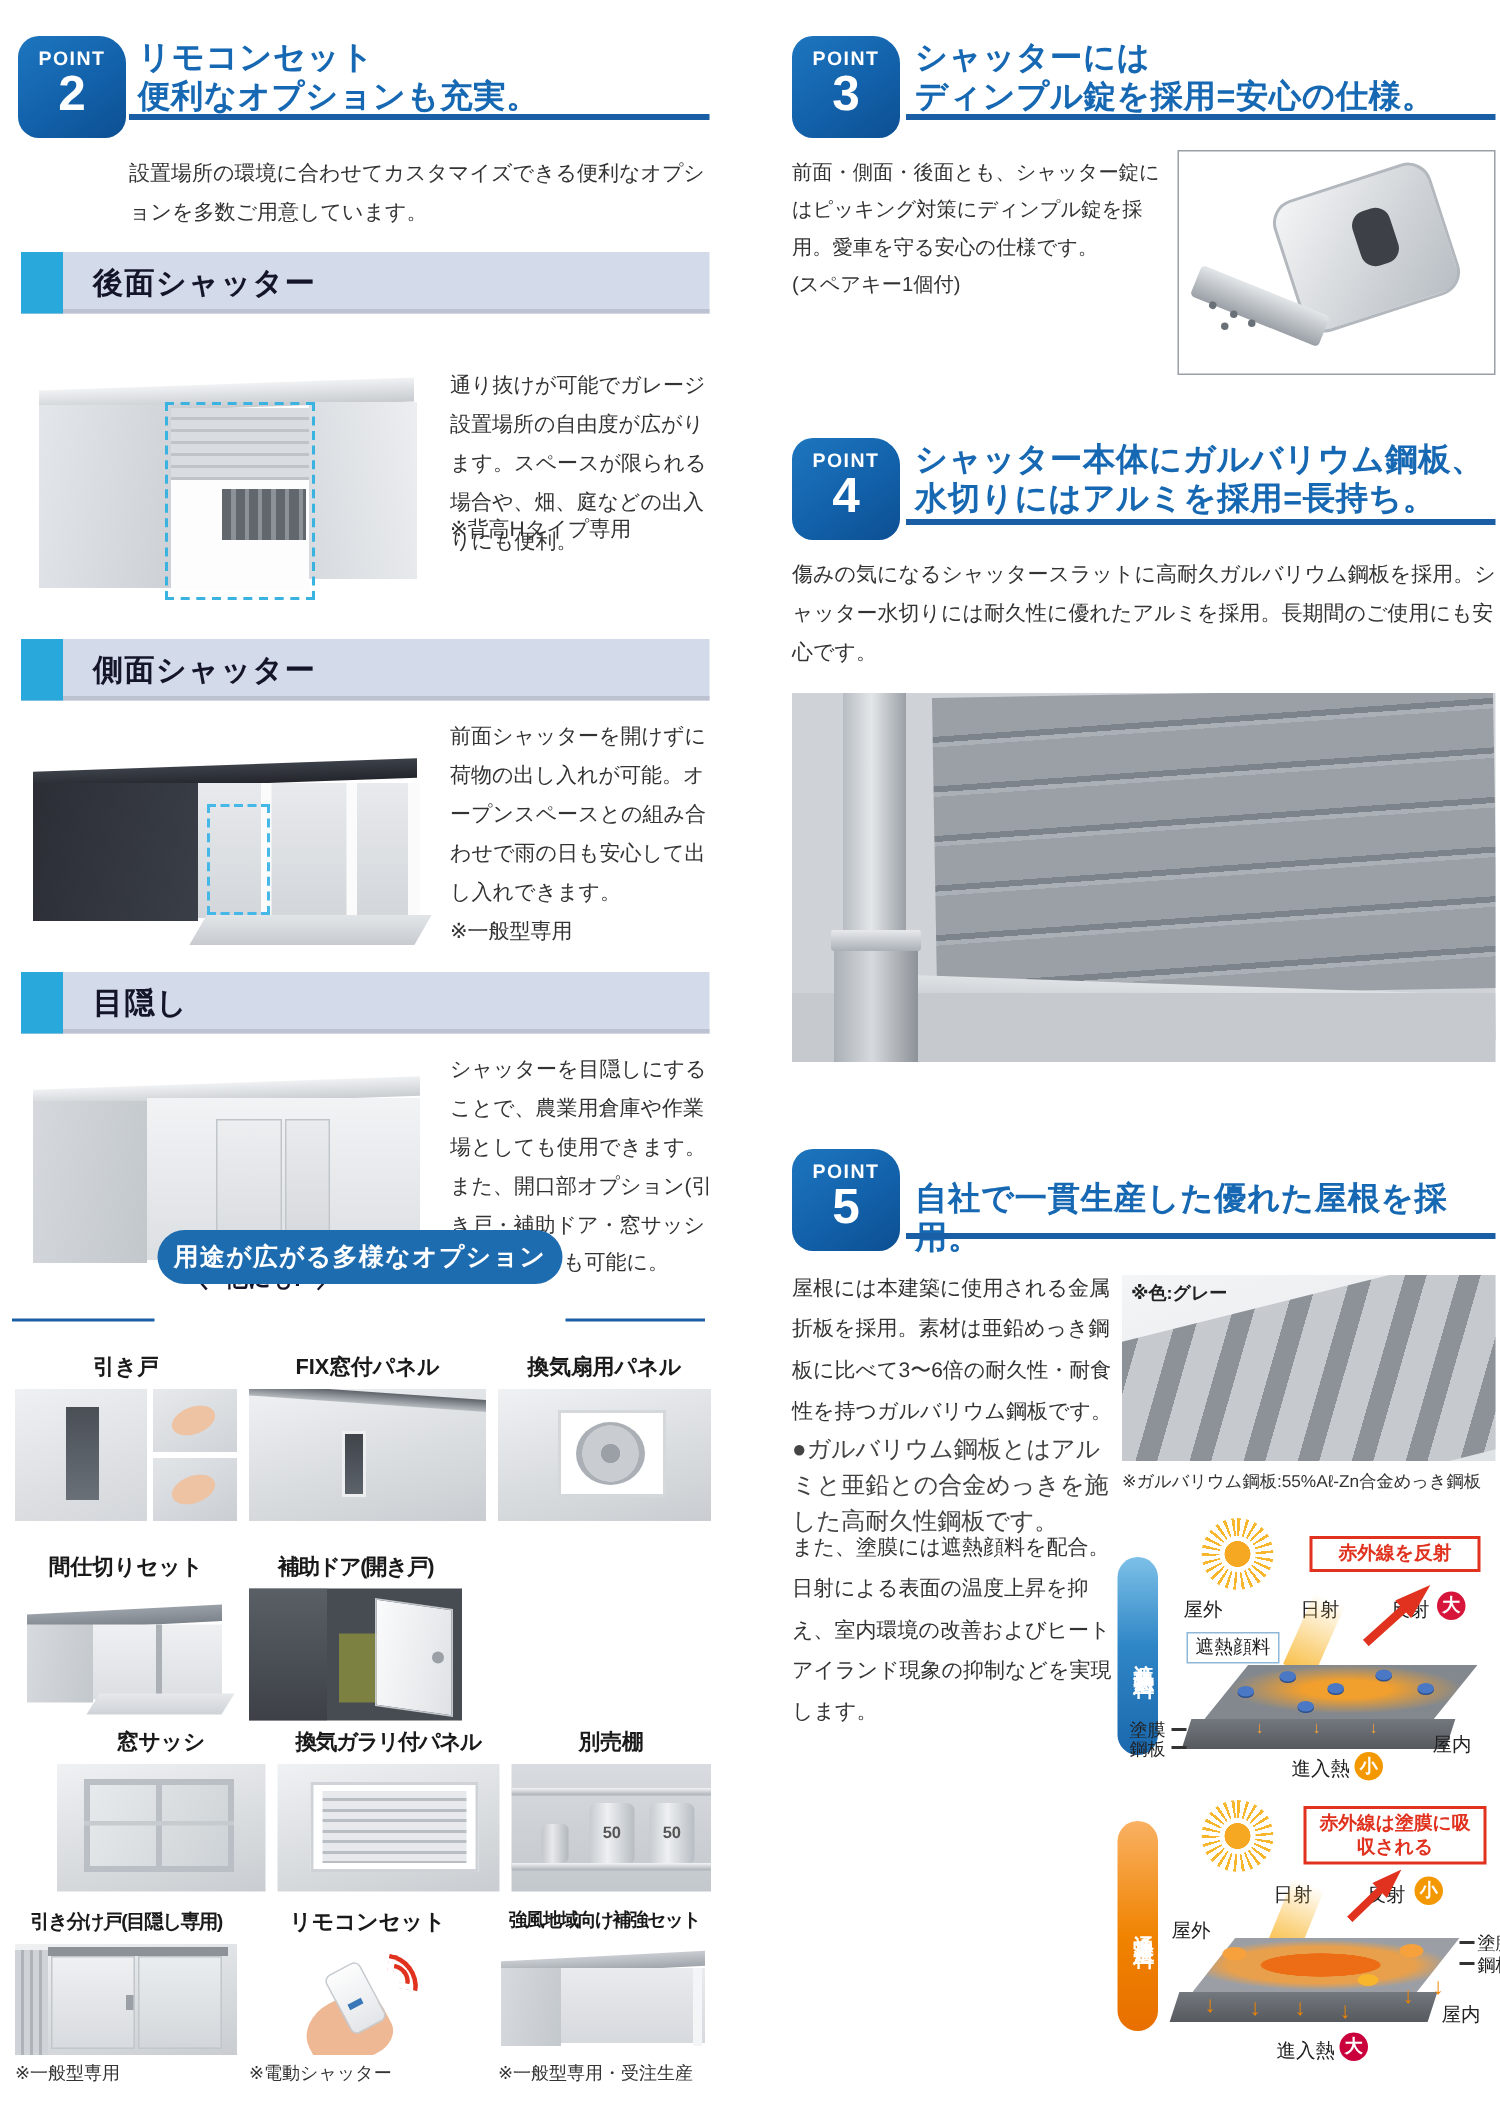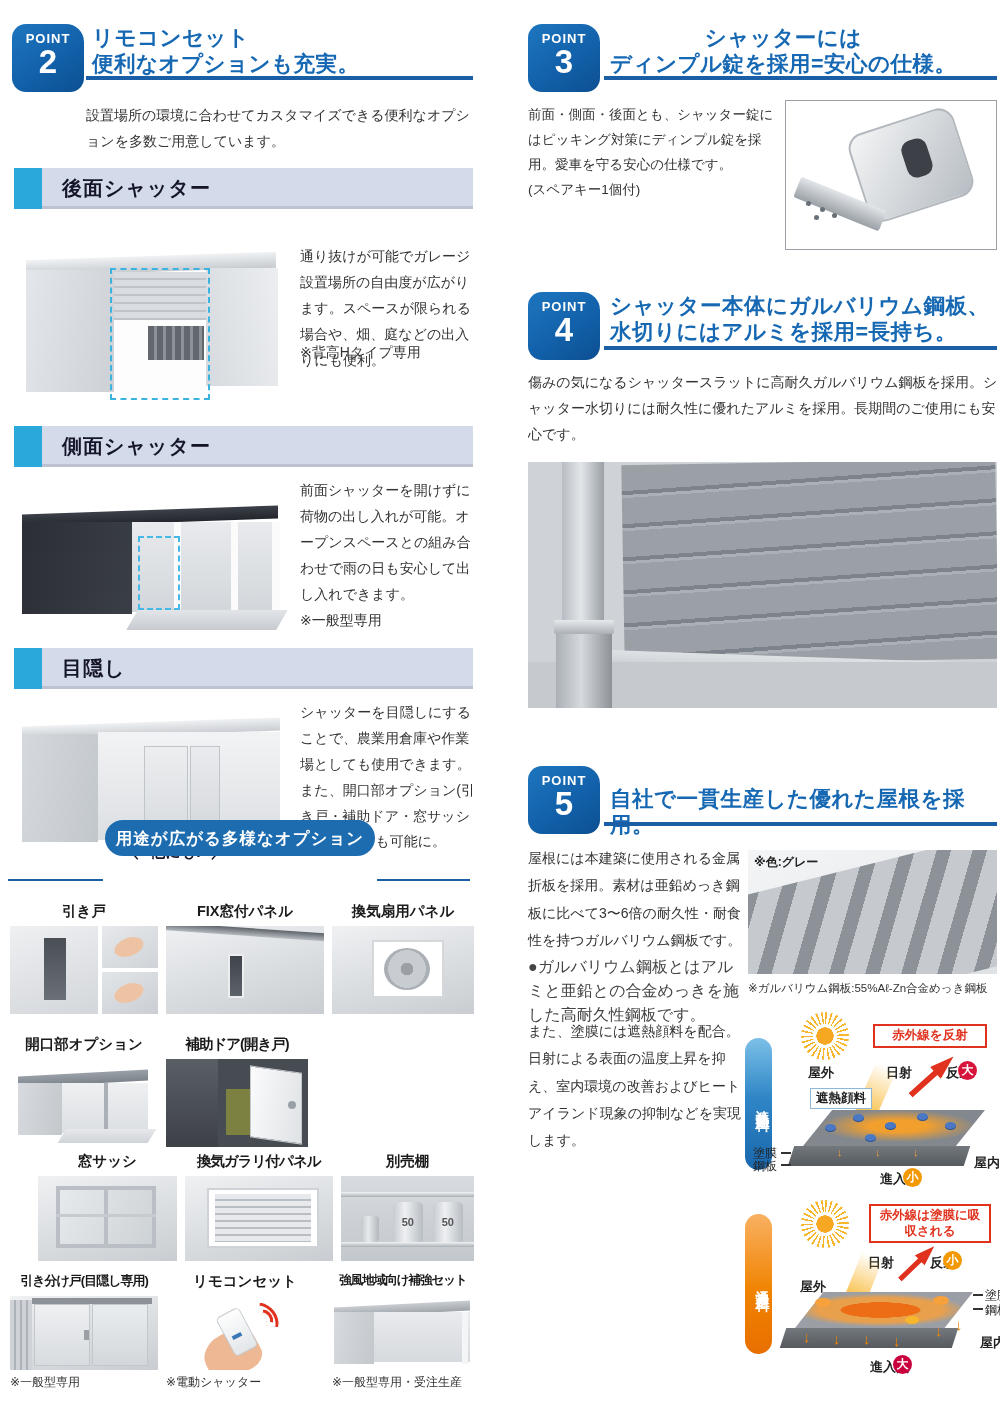--- a/index.html
+++ b/index.html
@@ -48,21 +48,21 @@
   .diag { position:absolute; }
   .vpill { position:absolute; width:27px; border-radius:14px; color:#fff; font-weight:bold; font-size:14px;
     writing-mode:vertical-rl; text-orientation:upright; text-align:center; letter-spacing:3px; }
   .vpill.blue { background:linear-gradient(180deg,#7cc0e8 0%,#2f86c6 45%,#1a67ad 100%); }
   .vpill.orange { background:linear-gradient(180deg,#f9b163 0%,#f08300 55%,#e86f00 100%); }
   .sun { position:absolute; width:48px; height:48px; border-radius:50%; overflow:hidden;
     background:radial-gradient(circle at 50% 50%, #f7a823 0 25%, #ffffff 26% 35%, rgba(255,255,255,0) 36%),
                repeating-conic-gradient(#f8b62d 0deg 5deg, rgba(255,255,255,0) 5deg 14deg); }
   .callout { position:absolute; border:2px solid #e0321e; color:#e0321e; background:#fff; font-weight:bold;
     font-size:12.5px; text-align:center; line-height:1.25; padding:2px 4px; }
-  .lbl { position:absolute; font-size:13px; color:#222; font-weight:bold; white-space:nowrap;margin-left:19px; }
+  .lbl { position:absolute; font-size:13px; color:#222; font-weight:normal; white-space:nowrap; }
   .lbl2 { position:absolute; font-size:12px; color:#222; white-space:nowrap; }
   .badge-circle { position:absolute; width:19px; height:19px; border-radius:50%; color:#fff; font-size:12px;
     font-weight:bold; text-align:center; line-height:19px; }
   .bc-red { background:#d7143a; } .bc-orange { background:#f39800; } .bc-crimson { background:#c9003c; }
   .plate-top { position:absolute; clip-path:polygon(16% 0,100% 0,84% 100%,0 100%); }
   .plate-front { position:absolute; transform:skewX(-18deg); background:linear-gradient(#73787e,#565a5f); }
   .dot-blue { position:absolute; width:11px; height:7px; border-radius:50%; background:#4a78c4; box-shadow:0 1px 0 #2c4f8e; }
   .arrow-red { position:absolute; background:#e0321e;
     clip-path:polygon(0 32%,58% 32%,58% 0,100% 50%,58% 100%,58% 68%,0 68%); }
   .beam { position:absolute; background:linear-gradient(180deg,rgba(248,182,45,.0),rgba(248,182,45,.85)); }
@@ -163,21 +163,21 @@
       <div class="opt-label">換気扇用パネル</div>
       <div class="opt-img" style="height:88px;">
         <div class="f" style="left:40px; top:14px; width:72px; height:58px; background:#fff; border:2px solid #d4d8db;"></div>
         <div class="f" style="left:52px; top:22px; width:46px; height:42px; border-radius:50%; background:radial-gradient(circle,#9aa0a6 0 20%,#c9cdd1 21% 60%,#aab0b6 61%);"></div>
       </div>
     </div>
   </div>
 
   <div class="opt-row" style="top:1035px;">
     <div class="opt-cell c1">
-      <div class="opt-label">開口部オプション</div>
+      <div class="opt-label">間仕切りセット</div>
       <div class="opt-img" style="height:88px; background:#fff;">
         <div class="f" style="left:8px; top:14px; width:130px; height:11px; background:linear-gradient(#9aa0a7,#7d838a); transform:skewY(-3deg);"></div>
         <div class="f" style="left:8px; top:24px; width:44px; height:52px; background:linear-gradient(100deg,#d7dade,#c3c8cd);"></div>
         <div class="f" style="left:52px; top:24px; width:86px; height:50px; background:linear-gradient(#eef0f2,#dcdfe2);"></div>
         <div class="f" style="left:94px; top:24px; width:4px; height:50px; background:#aab0b6;"></div>
         <div class="f" style="left:52px; top:70px; width:90px; height:14px; background:linear-gradient(#e6e8eb,#cfd3d7); transform:skewX(-32deg);"></div>
       </div>
     </div>
     <div class="opt-cell c3">
       <div class="opt-label tight">補助ドア(開き戸)</div>
@@ -250,21 +250,21 @@
         <div class="f" style="left:130px; top:16px; width:6px; height:52px; background:#f4f5f6;"></div>
       </div>
       <div class="opt-note">※一般型専用・受注生産</div>
     </div>
   </div>
 
   <div class="pbadge" style="left:528px; top:24px;">
     <div class="pt">POINT</div>
     <div class="num">3</div>
   </div>
-  <div class="ptitle" style="left:610px; top:25px;text-align:center;">
+  <div class="ptitle" style="left:610px; top:25px;">
     <div>シャッターには</div>
     <div>ディンプル錠を採用=安心の仕様。</div>
   </div>
   <div class="prule" style="left:604px; top:76px; width:393px;"></div>
   <div class="para" style="left:528px; top:103px; width:248px; font-size:13.5px;">前面・側面・後面とも、シャッター錠にはピッキング対策にディンプル錠を採用。愛車を守る安心の仕様です。</div>
   <div class="para" style="left:528px; top:178px; width:248px; font-size:13.5px;">(スペアキー1個付)</div>
   <div class="illus" style="left:785px; top:100px; width:212px; height:150px; background:#fff; border:1px solid #9aa0a6;">
     <div class="f" style="left:70px; top:18px; width:110px; height:92px; border-radius:16px; background:linear-gradient(135deg,#f4f5f6,#cfd3d7 60%,#b7bdc3); border:2px solid #b2b8be; transform:rotate(-18deg);"></div>
     <div class="f" style="left:118px; top:38px; width:26px; height:38px; border-radius:10px; background:#3d4147; transform:rotate(-18deg);"></div>
     <div class="f" style="left:8px; top:92px; width:92px; height:22px; background:linear-gradient(#e3e6e9,#9aa0a6); transform:rotate(22deg); border-radius:3px;"></div>

